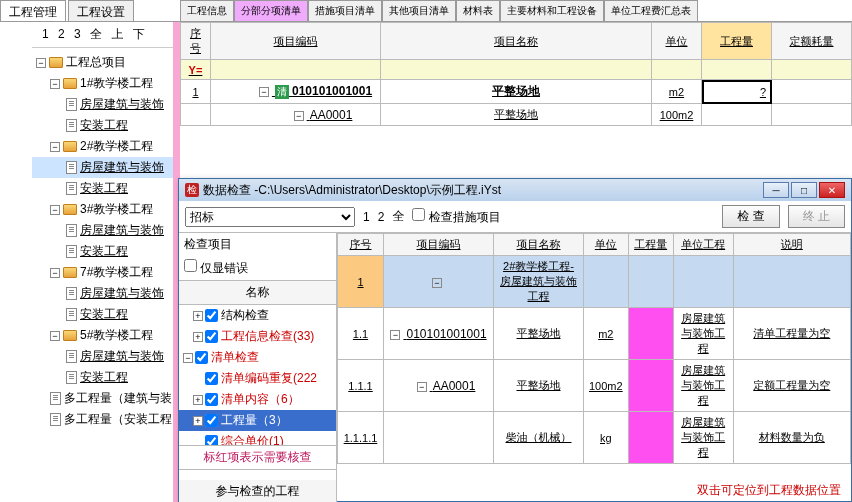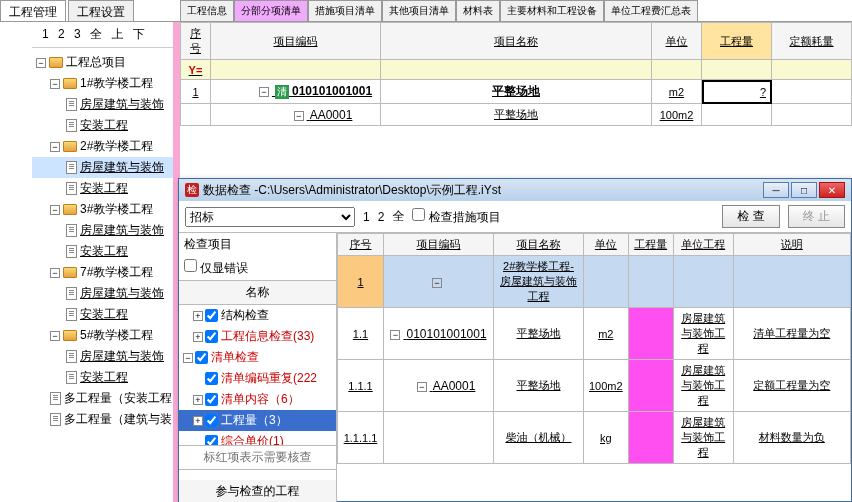--- a/index.html
+++ b/index.html
@@ -54,21 +54,21 @@
 .dlg-body { display: flex; height: 274px; }
 .dlg-left { width: 158px; border-right: 1px solid #bbb; display: flex; flex-direction: column; }
 .dlg-left-head { padding: 3px 5px; border-bottom: 1px solid #bbb; display: flex; gap: 6px; flex-direction: column; }
 .dlg-left-grid-head { background: #f5f5f5; border-bottom: 1px solid #bbb; text-align: center; padding: 3px; }
 .chk-tree { overflow: auto; flex: 0 0 140px; }
 .chk-row { display: flex; align-items: center; padding: 2px 4px; white-space: nowrap; }
 .chk-row.selected { background: #3a6ecc; color: #fff; }
 .chk-row .toggle { margin-right: 2px; }
 .chk-row input { margin-right: 3px; }
 .red-text { color: #c00; }
-.note { color: #737373; text-align: center; padding: 3px; border-top: 1px solid #bbb; border-bottom: 1px solid #bbb; }
+.note { color: #be185d; text-align: center; padding: 3px; border-top: 1px solid #bbb; border-bottom: 1px solid #bbb; }
 .section-head { background: #f5f5f5; text-align: center; padding: 3px; border-bottom: 1px solid #bbb; margin-top: 10px; }
 .dlg-right { flex: 1; overflow: auto; }
 .dlg-right .grid th { background: #f5f5f5; }
 .dlg-foot { position: absolute; bottom: 2px; right: 10px; color: #c00; }
 </style>
 </head>
 <body>
 
 <div class="top-tabs">
   <div class="top-tab active">工程管理</div>
@@ -150,25 +150,25 @@
     <div class="tree-item indent-2">
         <span class="doc-icon"></span>
         <span>房屋建筑与装饰</span>
       </div>
     <div class="tree-item indent-2">
         <span class="doc-icon"></span>
         <span>安装工程</span>
       </div>
     <div class="tree-item indent-1">
         <span class="doc-icon"></span>
+        <span>多工程量（建筑与装</span>
+      </div>
+    <div class="tree-item indent-1">
+        <span class="doc-icon"></span>
         <span>多工程量（安装工程</span>
-      </div>
-    <div class="tree-item indent-1">
-        <span class="doc-icon"></span>
-        <span>多工程量（建筑与装</span>
       </div>
   </div>
 </div>
 
 <div class="right-pane">
   <div class="sub-tabs">
     <div class="sub-tab">工程信息</div>
     <div class="sub-tab active">分部分项清单</div>
     <div class="sub-tab">措施项目清单</div>
     <div class="sub-tab">其他项目清单</div>
@@ -335,13 +335,14 @@
               <td>柴油（机械）</td>
               <td>kg</td>
               <td class="magenta"></td>
               <td>房屋建筑与装饰工程</td>
               <td class="left-align">材料数量为负</td>
             </tr>
       </tbody>
         </table>
     </div>
   </div>
+  <div class="dlg-foot">双击可定位到工程数据位置</div>
 </div>
 
 </body></html>

